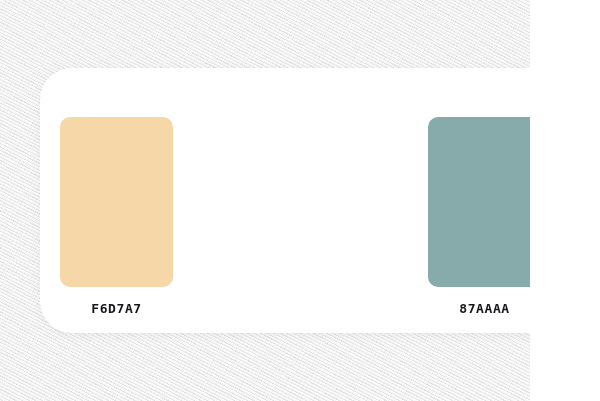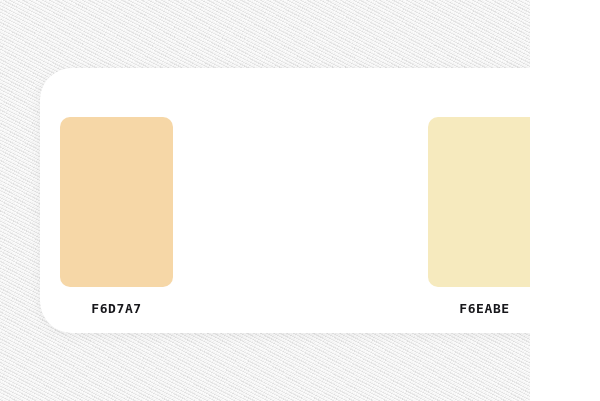--- a/index.html
+++ b/index.html
@@ -125,22 +125,22 @@
 
   <div class="palette-card">
 
     <div class="swatch-row">
 
       <div class="swatch-cell">
         <div class="swatch-chip" style="background-color:#F6D7A7;"></div>
         <div class="swatch-label">F6D7A7</div>
       </div>
 
-      <div class="swatch-cell">
-        <div class="swatch-chip" style="background-color:#F6EABE;"></div>
-        <div class="swatch-label">F6EABE</div>
-      </div>
 
 
+      <div class="swatch-cell">
+        <div class="swatch-chip" style="background-color:#87AAAA;"></div>
+        <div class="swatch-label">87AAAA</div>
+      </div>
 
     </div>
   </div>
 </div>
 
 </body></html>

